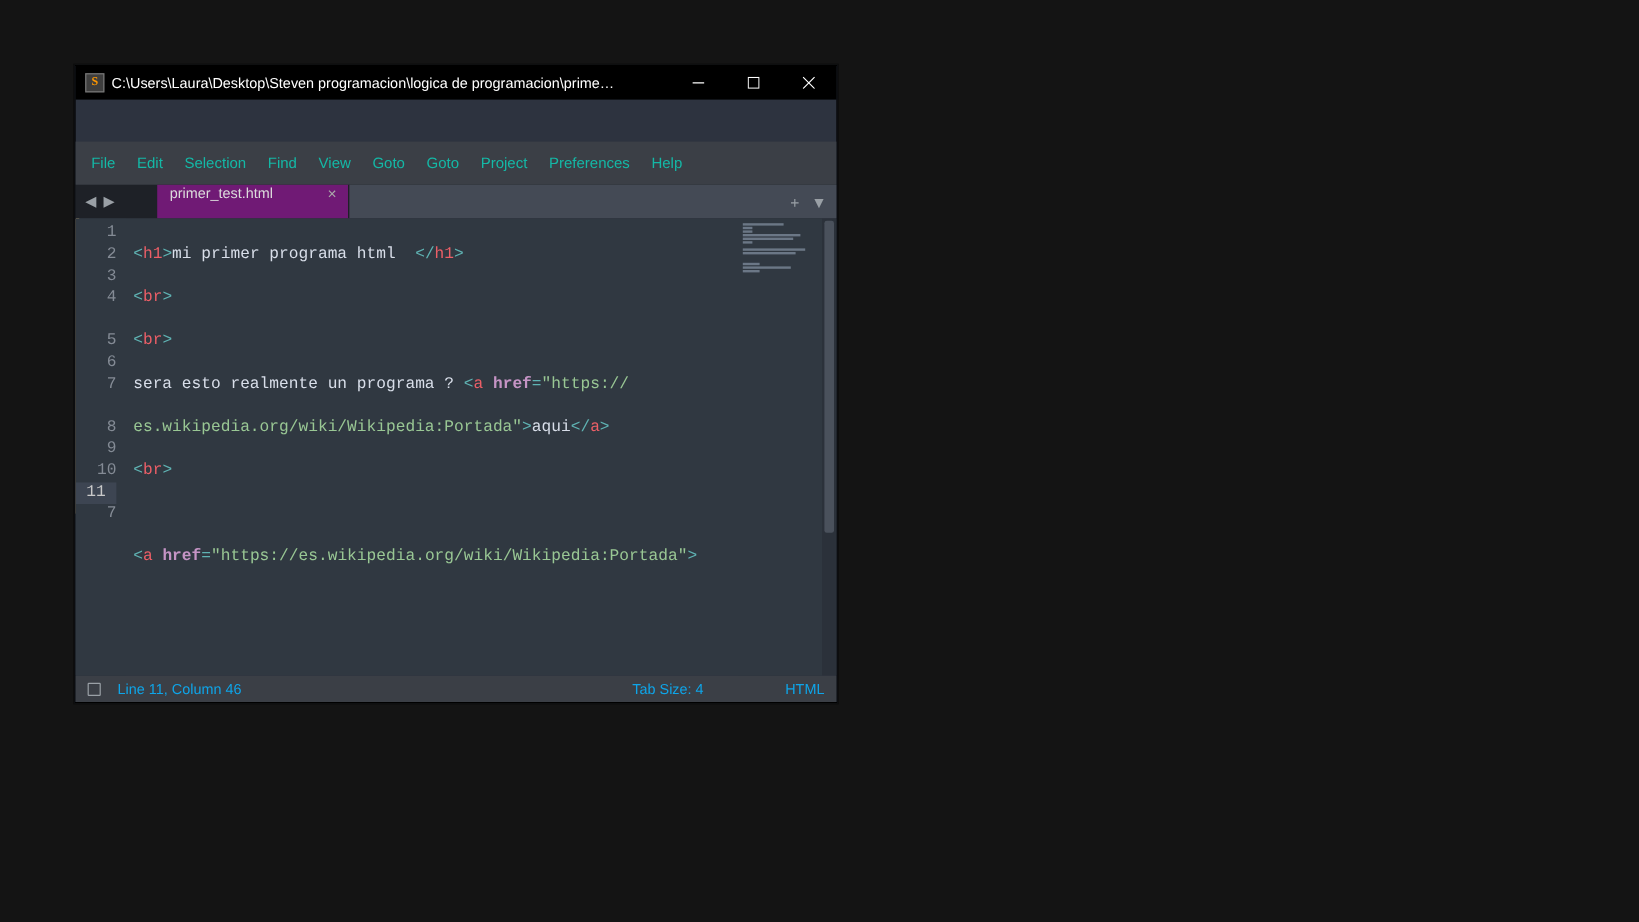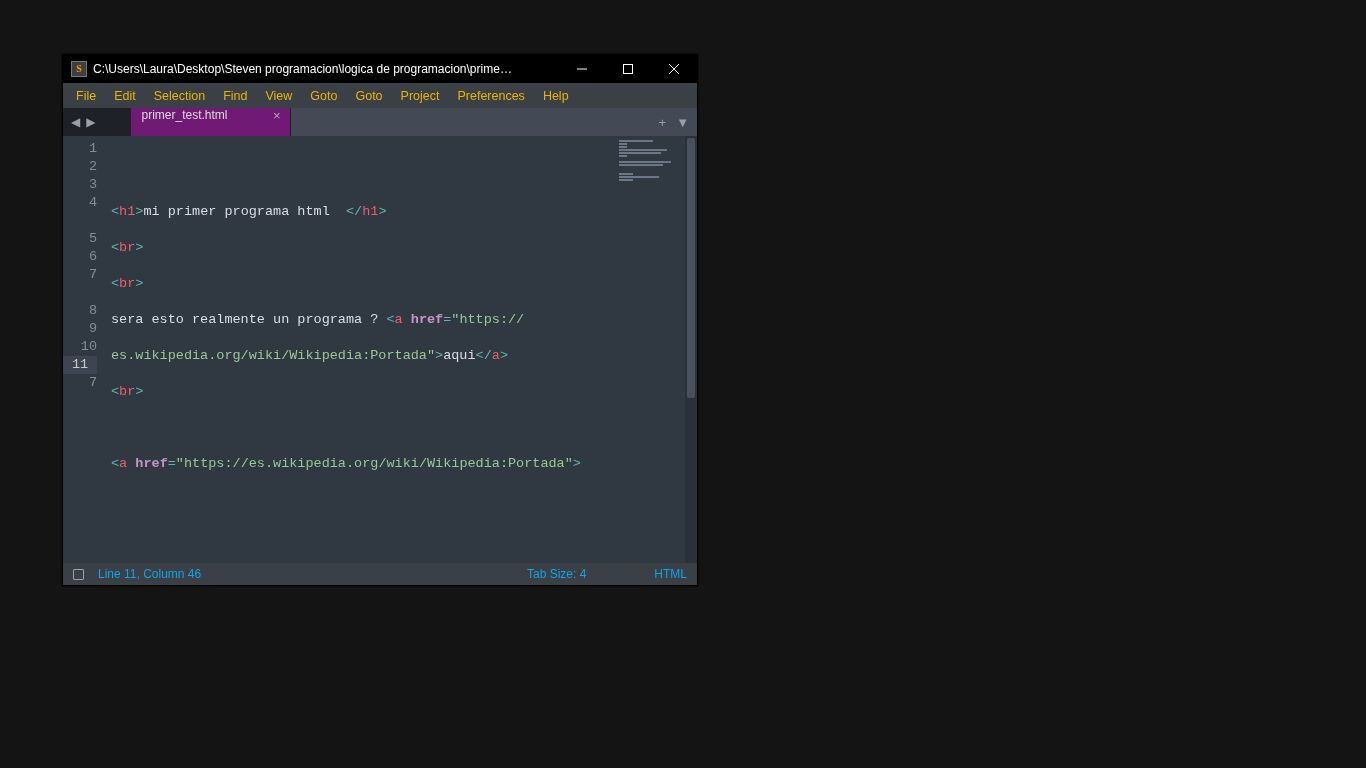--- a/index.html
+++ b/index.html
@@ -55,27 +55,28 @@
   .titlebar .spacer { flex: 1; }
   .win-btn {
     width: 46px; height: 28px;
     display: flex; align-items: center; justify-content: center;
     color: #fff;
   }
   .win-btn svg { width: 10px; height: 10px; stroke: #fff; stroke-width: 1; fill: none; }
 
   
   .menubar {
-    height: 25px;
+    height: 36px;
     background: #3b3f46;
     display: flex;
     align-items: center;
     padding: 0 4px;
     font-size: 12.5px;
-    color: #eab308;
+    color: #14b8a6;
+    margin-top: 35px;
   }
   .menubar .menu-item {
     padding: 3px 9px;
     cursor: default;
   }
 
   
   .tabstrip {
     height: 28px;
     background: #1e2127;
@@ -148,21 +149,20 @@
   }
   .gutter .ln { height: 18px; }
   .gutter .ln.current { background: #3d4552; color: #c9c9c9; text-align: center; }
 
   .code {
     flex: 1;
     padding: 4px 0 4px 6px;
     color: #d8dee9;
     white-space: pre;
     position: relative;
-    margin-top: 45px;
   }
   .code .row { height: 18px; }
 
   
   .tagp  { color: #5fb3b3; }               
   .tagn  { color: #ec5f67; }               
   .attr  { color: #c594c5; font-weight: bold; }               
   .str   { color: #99c794; }               
   .txt   { color: #d8dee9; }
 

